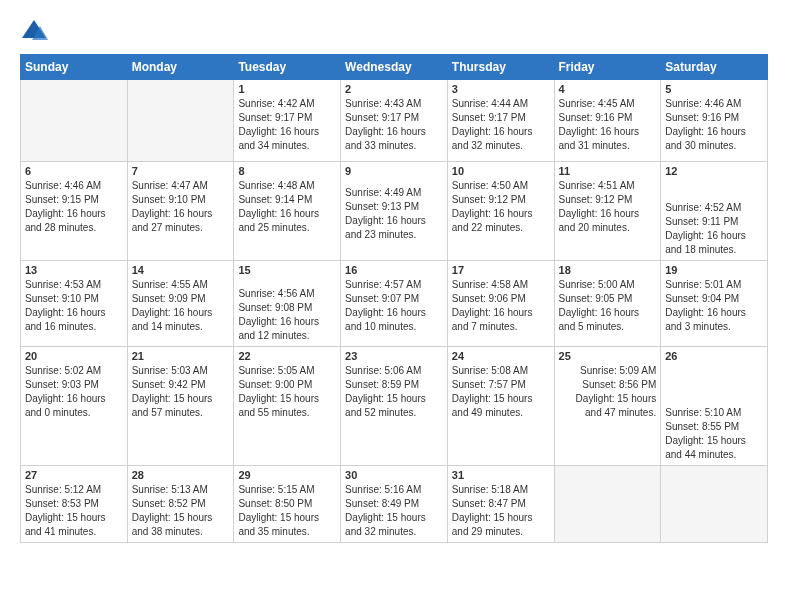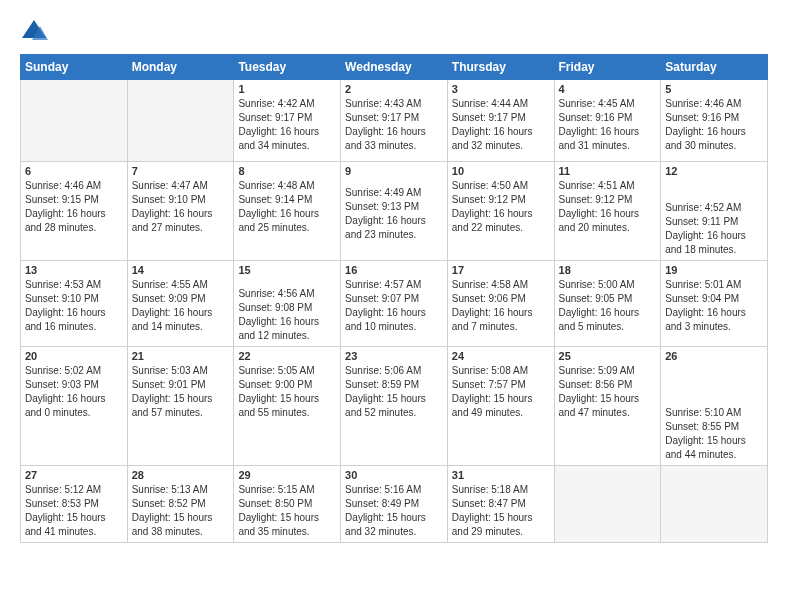--- a/index.html
+++ b/index.html
@@ -253,21 +253,21 @@
         <tr>
           <td>
             <div class="day-number">20</div>
             <div class="day-info" style="white-space: pre-line;">Sunrise: 5:02 AM
 Sunset: 9:03 PM
 Daylight: 16 hours and 0 minutes.</div>
           </td>
           <td>
             <div class="day-number">21</div>
             <div class="day-info" style="white-space: pre-line;">Sunrise: 5:03 AM
-Sunset: 9:01 PM
+Sunset: 9:42 PM
 Daylight: 15 hours and 57 minutes.</div>
           </td>
           <td>
             <div class="day-number">22</div>
             <div class="day-info" style="white-space: pre-line;">Sunrise: 5:05 AM
 Sunset: 9:00 PM
 Daylight: 15 hours and 55 minutes.</div>
           </td>
           <td>
             <div class="day-number">23</div>
@@ -276,21 +276,21 @@
 Daylight: 15 hours and 52 minutes.</div>
           </td>
           <td>
             <div class="day-number">24</div>
             <div class="day-info" style="white-space: pre-line;">Sunrise: 5:08 AM
 Sunset: 7:57 PM
 Daylight: 15 hours and 49 minutes.</div>
           </td>
           <td>
             <div class="day-number">25</div>
-            <div class="day-info" style="white-space: pre-line;">Sunrise: 5:09 AM
+            <div class="day-info" style="white-space: pre-line; text-align: right;">Sunrise: 5:09 AM
 Sunset: 8:56 PM
 Daylight: 15 hours and 47 minutes.</div>
           </td>
           <td>
             <div class="day-number">26</div>
             <div class="day-info" style="white-space: pre-line; margin-top: 44px;">Sunrise: 5:10 AM
 Sunset: 8:55 PM
 Daylight: 15 hours and 44 minutes.</div>
           </td>
         </tr>

